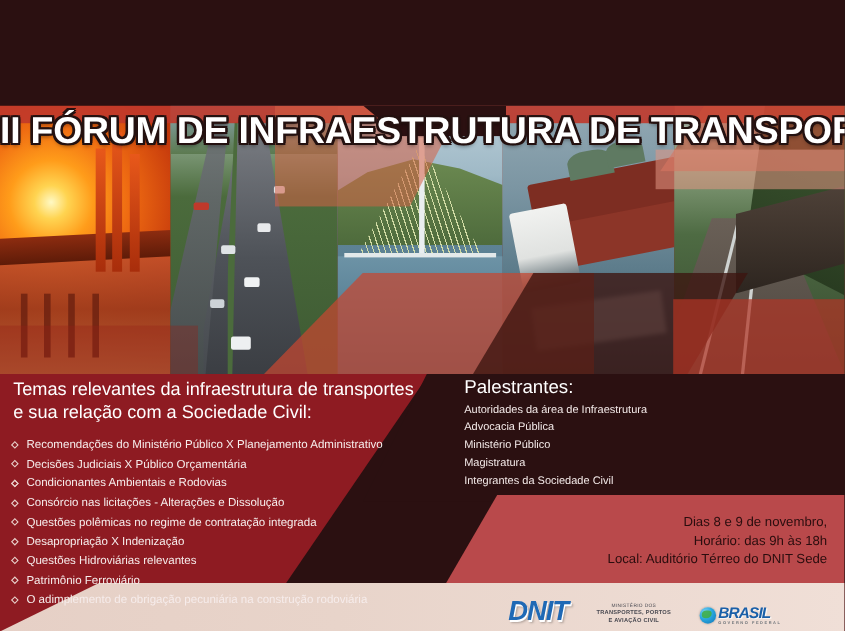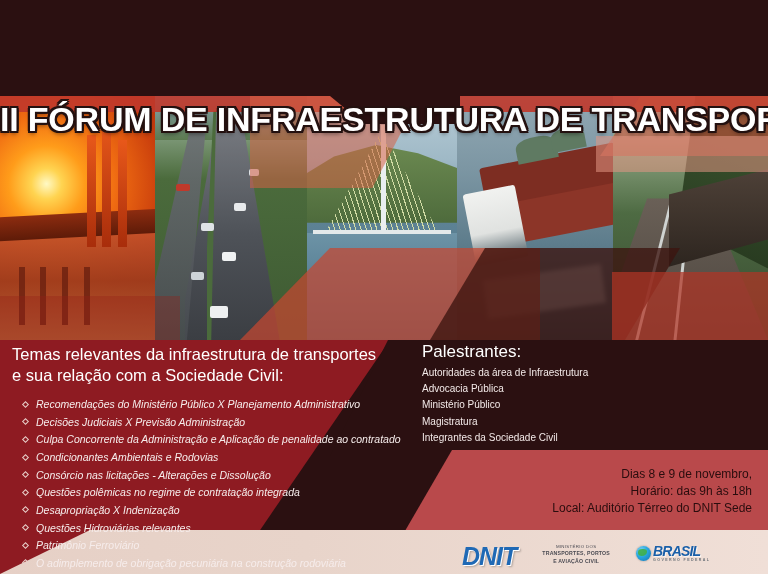--- a/index.html
+++ b/index.html
@@ -161,21 +161,21 @@
   }
   .footer-strip{
     position:absolute;left:0;bottom:0;width:768px;height:44px;z-index:5;
     background:linear-gradient(90deg,#e6d0c6 0%,#e8d4ca 40%,#f0dfd7 100%);
     clip-path:polygon(90px 0,768px 0,768px 44px,0 44px);
   }
 
   
   .themes{position:absolute;left:10px;top:344px;width:420px;z-index:8;color:#ffffff;}
   .themes-heading{font-size:16.5px;line-height:1.28;font-weight:400;margin:0 0 12px 2px;}
-  .themes-list{list-style:none;margin:12px;padding:0;font-style:italic;}
+  .themes-list{list-style:none;margin:0;padding:0;}
   .themes-list li{
     position:relative;padding-left:14px;margin-bottom:4.5px;
     font-size:10.5px;line-height:1.25;color:#f6eceb;
   }
   .themes-list li .dia{
     position:absolute;left:1px;top:3.5px;width:5px;height:5px;
     border:1px solid #e8cfc9;transform:rotate(45deg);
   }
 
   
@@ -184,21 +184,21 @@
   .speakers-title{font-size:17px;font-weight:400;margin:0 0 3px 0;}
   .speakers-list{list-style:none;margin:0;padding:0;}
   .speakers-list li{font-size:10px;line-height:1.62;color:#f3e9e8;}
 
   .event{position:absolute;right:16px;top:466px;width:340px;z-index:8;
     text-align:right;color:#2a0d0e;}
   .event div{font-size:12px;line-height:1.42;font-weight:400;}
 
   
   .logos{position:absolute;left:462px;bottom:5px;z-index:9;
-    display:flex;align-items:flex-start;gap:26px;}
+    display:flex;align-items:flex-end;gap:26px;}
   .logo-dnit{
     font-size:25px;font-weight:700;font-style:italic;letter-spacing:-1px;
     color:#1f69b5;text-shadow:1px 1px 0 #ffffff,2px 2px 2px rgba(0,0,0,.25);
     line-height:1;
   }
   .logo-min{
     font-size:5.2px;font-weight:700;line-height:1.45;color:#4a4a52;
     text-align:center;letter-spacing:.2px;
   }
   .logo-min .l1{font-size:4.4px;font-weight:400;letter-spacing:.3px;}
@@ -297,22 +297,22 @@
   </div>
   <div class="footer-strip"></div>
 
   <div class="themes">
     <div class="themes-heading">
       <span>Temas relevantes da infraestrutura de transportes</span><br>
       <span>e sua relação com a Sociedade Civil:</span>
     </div>
     <ul class="themes-list">
       <li><span class="dia"></span><span>Recomendações do Ministério Público X Planejamento Administrativo</span></li>
-      <li><span class="dia"></span><span>Decisões Judiciais X Previsão Administração</span></li>
-      <li><span class="dia"></span><span>Culpa Concorrente da Administração e Aplicação de penalidade ao contratado</span></li>
+      <li><span class="dia"></span><span>Decisões Judiciais X Público Orçamentária</span></li>
+      <li><span class="dia"></span></li>
       <li><span class="dia"></span><span>Condicionantes Ambientais e Rodovias</span></li>
       <li><span class="dia"></span><span>Consórcio nas licitações - Alterações e Dissolução</span></li>
       <li><span class="dia"></span><span>Questões polêmicas no regime de contratação integrada</span></li>
       <li><span class="dia"></span><span>Desapropriação X Indenização</span></li>
       <li><span class="dia"></span><span>Questões Hidroviárias relevantes</span></li>
       <li><span class="dia"></span><span>Patrimônio Ferroviário</span></li>
       <li><span class="dia"></span><span>O adimplemento de obrigação pecuniária na construção rodoviária</span></li>
     </ul>
   </div>
 

